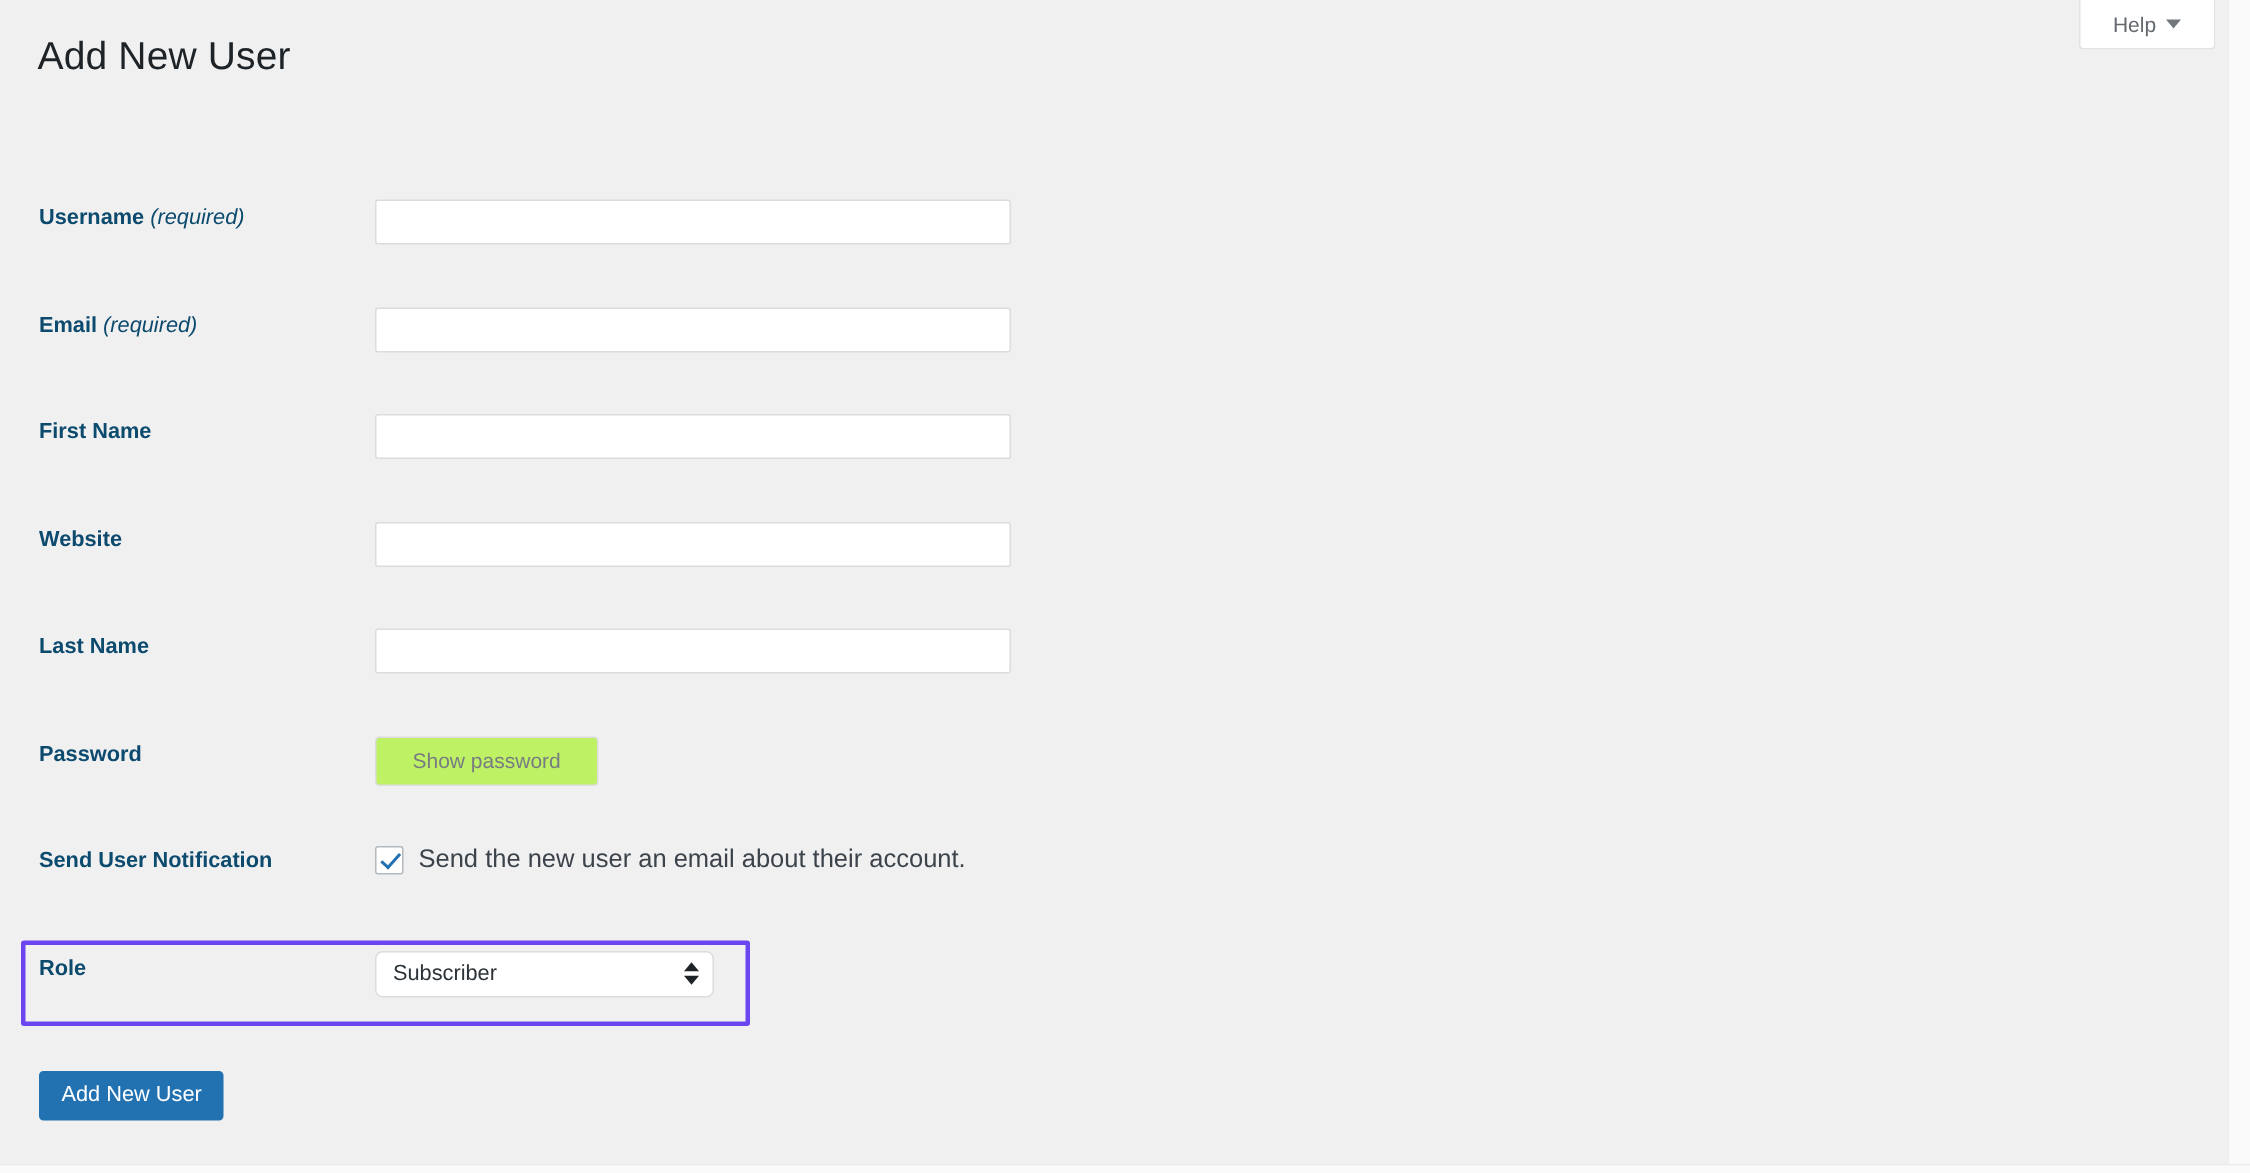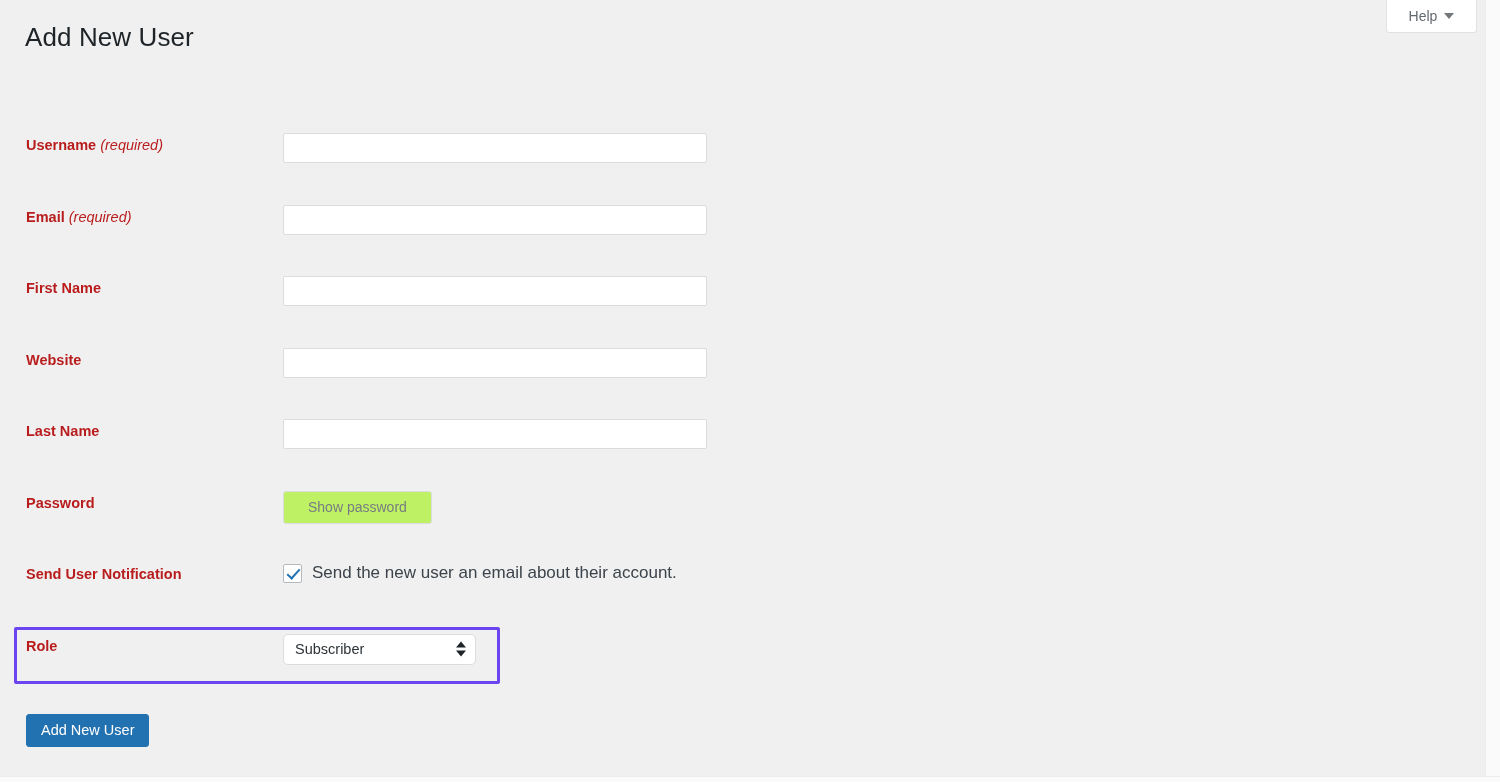--- a/index.html
+++ b/index.html
@@ -64,26 +64,26 @@
     left: 0; top: 133px;
     width: 760px;
   }
   .form-row {
     position: relative;
     height: 71.5px;
     display: flex;
     align-items: flex-start;
   }
   .form-label {
-    width: 283px;
+    width: 250px;
     padding-left: 26px;
     padding-top: 4px;
     font-size: 14.5px;
     font-weight: bold;
-    color: #b91c1c;
+    color: #0c4a6e;
     white-space: nowrap;
   }
   .form-label .req {
     font-weight: normal;
     font-style: italic;
   }
   .form-field { flex: 1; }
 
   .text-input {
     width: 424px;
@@ -142,21 +142,21 @@
   .checkbox-label {
     font-size: 17px;
     color: #3c434a;
     cursor: pointer;
   }
 
   
   .select-box {
     position: relative;
     display: inline-block;
-    width: 193px;
+    width: 226px;
     height: 31px;
     background: #fff;
     border: 1px solid #dcdcde;
     border-radius: 5px;
     cursor: pointer;
   }
   .select-box .value {
     position: absolute;
     left: 11px; top: 0;
     line-height: 29px;

